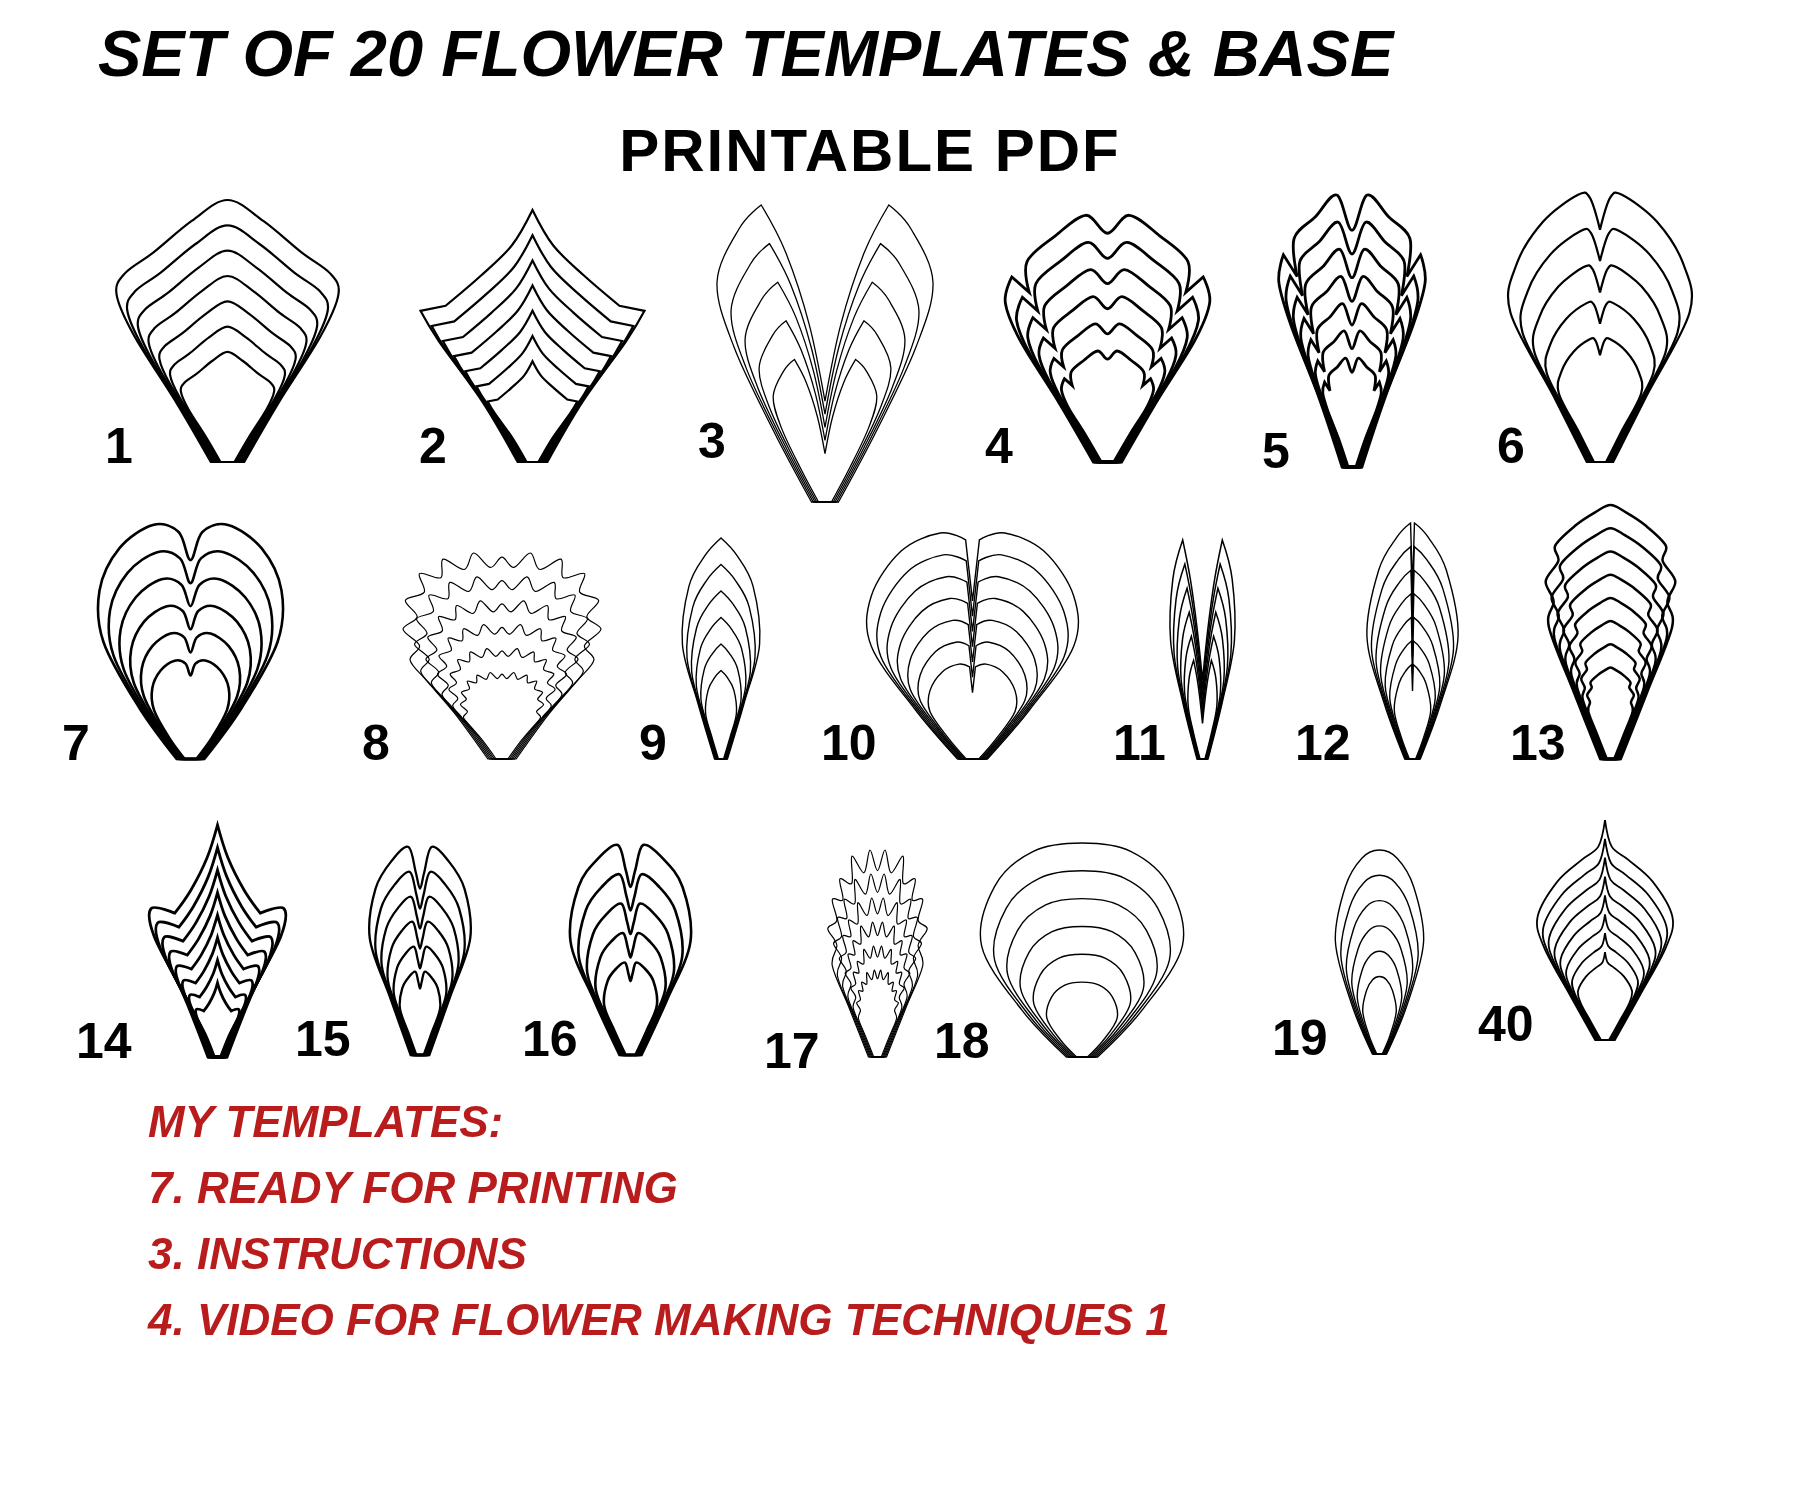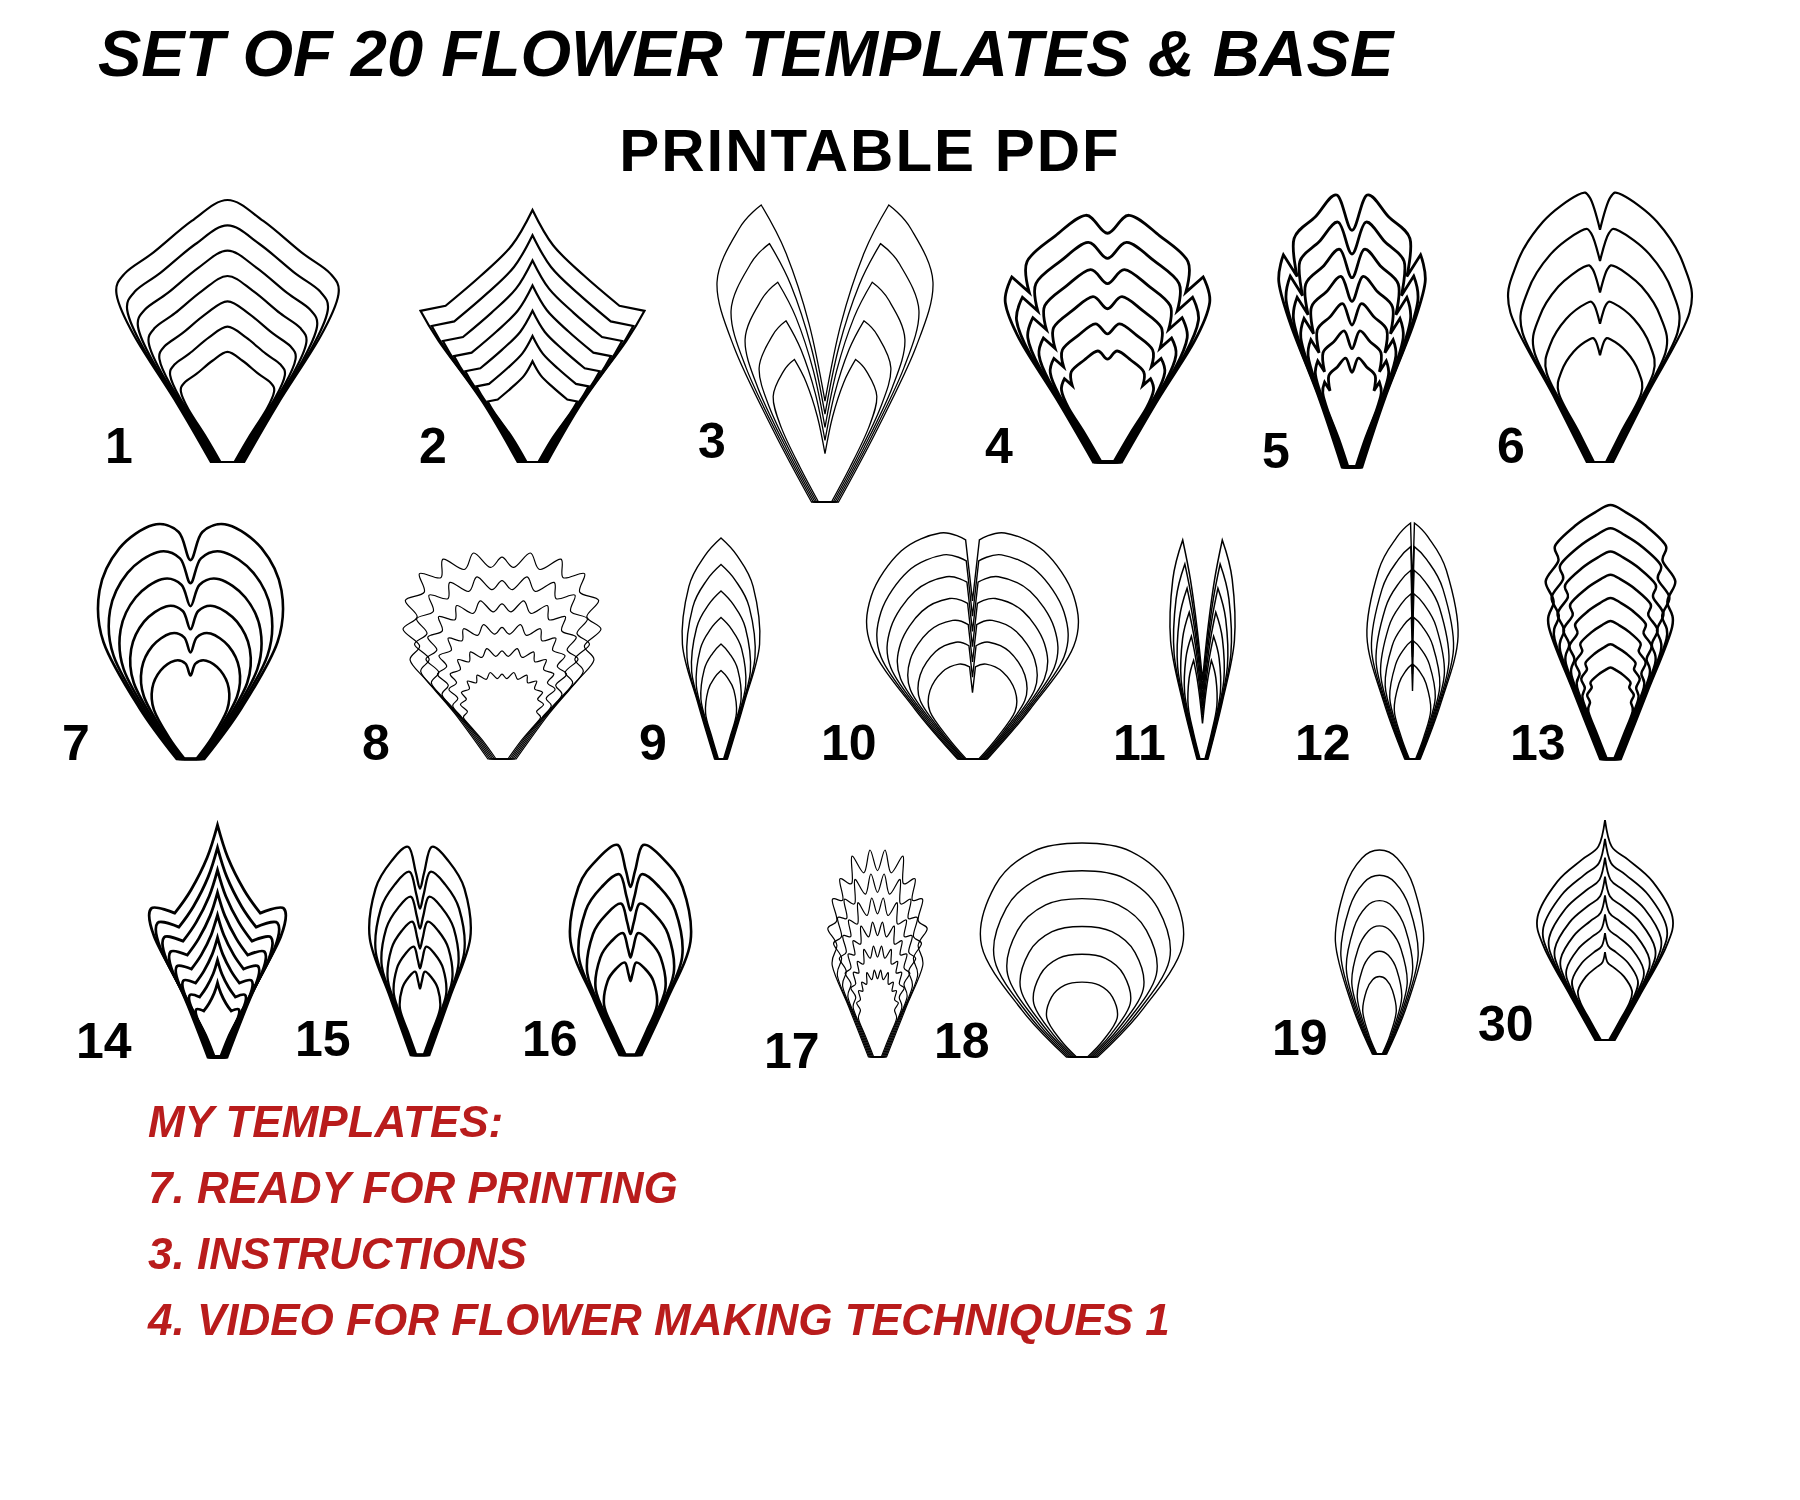--- a/index.html
+++ b/index.html
@@ -245,21 +245,21 @@
         <svg width="115" height="212" viewBox="0 0 115 212">
           <path d="M 50.34 209.00 C 50.34 209.00, 36.10 178.74, 29.95 160.04 C 23.80 141.34, 14.52 116.52, 13.42 96.80 C 12.32 77.08, 18.93 55.66, 23.34 41.72 C 27.75 27.78, 34.17 19.28, 39.87 13.16 C 45.56 7.04, 51.62 5.00, 57.50 5.00 C 63.38 5.00, 69.44 7.04, 75.13 13.16 C 80.83 19.28, 87.25 27.78, 91.66 41.72 C 96.07 55.66, 102.68 77.08, 101.58 96.80 C 100.48 116.52, 91.20 141.34, 85.05 160.04 C 78.90 178.74, 64.66 209.00, 64.66 209.00 Z" fill="none" stroke="#000000" stroke-width="1.4"></path>
           <path d="M 51.23 209.00 C 51.23 209.00, 38.76 182.49, 33.37 166.11 C 27.98 149.73, 19.85 127.99, 18.89 110.71 C 17.92 93.44, 23.71 74.67, 27.57 62.46 C 31.44 50.25, 37.07 42.81, 42.05 37.44 C 47.04 32.08, 52.35 30.30, 57.50 30.30 C 62.65 30.30, 67.96 32.08, 72.95 37.44 C 77.93 42.81, 83.56 50.25, 87.43 62.46 C 91.29 74.67, 97.08 93.44, 96.11 110.71 C 95.15 127.99, 87.02 149.73, 81.63 166.11 C 76.24 182.49, 63.77 209.00, 63.77 209.00 Z" fill="none" stroke="#000000" stroke-width="1.4"></path>
           <path d="M 52.11 209.00 C 52.11 209.00, 41.41 186.24, 36.78 172.18 C 32.16 158.12, 25.18 139.46, 24.35 124.63 C 23.52 109.80, 28.50 93.69, 31.81 83.21 C 35.12 72.72, 39.96 66.33, 44.24 61.73 C 48.52 57.13, 53.08 55.59, 57.50 55.59 C 61.92 55.59, 66.48 57.13, 70.76 61.73 C 75.04 66.33, 79.88 72.72, 83.19 83.21 C 86.50 93.69, 91.48 109.80, 90.65 124.63 C 89.82 139.46, 82.84 158.12, 78.22 172.18 C 73.59 186.24, 62.89 209.00, 62.89 209.00 Z" fill="none" stroke="#000000" stroke-width="1.4"></path>
           <path d="M 53.00 209.00 C 53.00 209.00, 44.06 190.00, 40.20 178.25 C 36.33 166.51, 30.51 150.92, 29.82 138.54 C 29.13 126.15, 33.28 112.70, 36.05 103.95 C 38.81 95.19, 42.85 89.86, 46.43 86.01 C 50.00 82.17, 53.81 80.89, 57.50 80.89 C 61.19 80.89, 65.00 82.17, 68.57 86.01 C 72.15 89.86, 76.19 95.19, 78.95 103.95 C 81.72 112.70, 85.87 126.15, 85.18 138.54 C 84.49 150.92, 78.67 166.51, 74.80 178.25 C 70.94 190.00, 62.00 209.00, 62.00 209.00 Z" fill="none" stroke="#000000" stroke-width="1.4"></path>
           <path d="M 53.89 209.00 C 53.89 209.00, 46.72 193.75, 43.61 184.32 C 40.51 174.90, 35.84 162.39, 35.28 152.45 C 34.73 142.51, 38.06 131.72, 40.28 124.69 C 42.50 117.67, 45.74 113.38, 48.61 110.30 C 51.48 107.21, 54.54 106.18, 57.50 106.18 C 60.46 106.18, 63.52 107.21, 66.39 110.30 C 69.26 113.38, 72.50 117.67, 74.72 124.69 C 76.94 131.72, 80.27 142.51, 79.72 152.45 C 79.16 162.39, 74.49 174.90, 71.39 184.32 C 68.28 193.75, 61.11 209.00, 61.11 209.00 Z" fill="none" stroke="#000000" stroke-width="1.4"></path>
           <path d="M 54.78 209.00 C 54.78 209.00, 49.37 197.50, 47.03 190.40 C 44.69 183.29, 41.17 173.86, 40.75 166.36 C 40.33 158.87, 42.84 150.73, 44.52 145.43 C 46.19 140.14, 48.64 136.91, 50.80 134.58 C 52.96 132.26, 55.27 131.48, 57.50 131.48 C 59.73 131.48, 62.04 132.26, 64.20 134.58 C 66.36 136.91, 68.81 140.14, 70.48 145.43 C 72.16 150.73, 74.67 158.87, 74.25 166.36 C 73.83 173.86, 70.31 183.29, 67.97 190.40 C 65.63 197.50, 60.22 209.00, 60.22 209.00 Z" fill="none" stroke="#000000" stroke-width="1.4"></path>
         </svg>
       </div>
       <div class="tpl" style="left: 1520px; top: 815px; width: 170px; height: 228px;">
-        <span class="num" style="left: -42px; bottom: -6px;">30</span>
+        <span class="num" style="left: -42px; bottom: -6px;">40</span>
         <svg width="170" height="228" viewBox="0 0 170 228">
           <path d="M 75.14 225.00 C 75.14 225.00, 58.97 196.40, 50.48 181.00 C 41.98 165.60, 29.65 145.80, 24.17 132.60 C 18.69 119.40, 15.40 112.80, 17.60 101.80 C 19.79 90.80, 29.93 76.13, 37.32 66.60 C 44.72 57.07, 55.13 50.47, 61.98 44.60 C 68.83 38.73, 74.59 38.00, 78.42 31.40 C 82.26 24.80, 85.00 5.00, 85.00 5.00 C 85.00 5.00, 87.74 24.80, 91.58 31.40 C 95.41 38.00, 101.17 38.73, 108.02 44.60 C 114.87 50.47, 125.28 57.07, 132.68 66.60 C 140.07 76.13, 150.21 90.80, 152.40 101.80 C 154.60 112.80, 151.31 119.40, 145.83 132.60 C 140.35 145.80, 128.02 165.60, 119.52 181.00 C 111.03 196.40, 94.86 225.00, 94.86 225.00 Z" fill="none" stroke="#000000" stroke-width="1.8"></path>
           <path d="M 75.98 225.00 C 75.98 225.00, 61.20 198.85, 53.44 184.77 C 45.67 170.69, 34.40 152.59, 29.39 140.52 C 24.38 128.45, 21.37 122.42, 23.37 112.36 C 25.38 102.30, 34.65 88.89, 41.41 80.18 C 48.17 71.46, 57.69 65.43, 63.96 60.06 C 70.22 54.70, 75.48 54.03, 78.99 47.99 C 82.49 41.96, 85.00 23.86, 85.00 23.86 C 85.00 23.86, 87.51 41.96, 91.01 47.99 C 94.52 54.03, 99.78 54.70, 106.04 60.06 C 112.31 65.43, 121.83 71.46, 128.59 80.18 C 135.35 88.89, 144.62 102.30, 146.63 112.36 C 148.63 122.42, 145.62 128.45, 140.61 140.52 C 135.60 152.59, 124.33 170.69, 116.56 184.77 C 108.80 198.85, 94.02 225.00, 94.02 225.00 Z" fill="none" stroke="#000000" stroke-width="1.8"></path>
           <path d="M 76.83 225.00 C 76.83 225.00, 63.43 201.30, 56.39 188.54 C 49.36 175.78, 39.14 159.38, 34.60 148.44 C 30.06 137.50, 27.33 132.03, 29.15 122.92 C 30.97 113.81, 39.37 101.65, 45.50 93.75 C 51.63 85.86, 60.25 80.39, 65.93 75.53 C 71.61 70.66, 76.37 70.06, 79.55 64.59 C 82.73 59.12, 85.00 42.71, 85.00 42.71 C 85.00 42.71, 87.27 59.12, 90.45 64.59 C 93.63 70.06, 98.39 70.66, 104.07 75.53 C 109.75 80.39, 118.37 85.86, 124.50 93.75 C 130.63 101.65, 139.03 113.81, 140.85 122.92 C 142.67 132.03, 139.94 137.50, 135.40 148.44 C 130.86 159.38, 120.64 175.78, 113.61 188.54 C 106.57 201.30, 93.17 225.00, 93.17 225.00 Z" fill="none" stroke="#000000" stroke-width="1.8"></path>
           <path d="M 77.67 225.00 C 77.67 225.00, 65.66 203.75, 59.35 192.31 C 53.04 180.87, 43.88 166.17, 39.81 156.36 C 35.74 146.55, 33.30 141.65, 34.93 133.48 C 36.56 125.31, 44.09 114.41, 49.58 107.33 C 55.08 100.25, 62.81 95.35, 67.90 90.99 C 72.99 86.63, 77.27 86.09, 80.11 81.18 C 82.96 76.28, 85.00 61.57, 85.00 61.57 C 85.00 61.57, 87.04 76.28, 89.89 81.18 C 92.73 86.09, 97.01 86.63, 102.10 90.99 C 107.19 95.35, 114.92 100.25, 120.42 107.33 C 125.91 114.41, 133.44 125.31, 135.07 133.48 C 136.70 141.65, 134.26 146.55, 130.19 156.36 C 126.12 166.17, 116.96 180.87, 110.65 192.31 C 104.34 203.75, 92.33 225.00, 92.33 225.00 Z" fill="none" stroke="#000000" stroke-width="1.8"></path>
           <path d="M 78.52 225.00 C 78.52 225.00, 67.89 206.21, 62.31 196.09 C 56.73 185.97, 48.63 172.95, 45.03 164.28 C 41.43 155.61, 39.27 151.27, 40.71 144.04 C 42.15 136.81, 48.81 127.17, 53.67 120.91 C 58.53 114.64, 65.37 110.31, 69.88 106.45 C 74.38 102.60, 78.16 102.11, 80.68 97.78 C 83.20 93.44, 85.00 80.43, 85.00 80.43 C 85.00 80.43, 86.80 93.44, 89.32 97.78 C 91.84 102.11, 95.62 102.60, 100.12 106.45 C 104.63 110.31, 111.47 114.64, 116.33 120.91 C 121.19 127.17, 127.85 136.81, 129.29 144.04 C 130.73 151.27, 128.57 155.61, 124.97 164.28 C 121.37 172.95, 113.27 185.97, 107.69 196.09 C 102.11 206.21, 91.48 225.00, 91.48 225.00 Z" fill="none" stroke="#000000" stroke-width="1.8"></path>
           <path d="M 79.36 225.00 C 79.36 225.00, 70.13 208.66, 65.27 199.86 C 60.42 191.06, 53.37 179.74, 50.24 172.20 C 47.11 164.66, 45.23 160.89, 46.48 154.60 C 47.74 148.31, 53.53 139.93, 57.76 134.49 C 61.98 129.04, 67.93 125.27, 71.85 121.91 C 75.76 118.56, 79.05 118.14, 81.24 114.37 C 83.43 110.60, 85.00 99.29, 85.00 99.29 C 85.00 99.29, 86.57 110.60, 88.76 114.37 C 90.95 118.14, 94.24 118.56, 98.15 121.91 C 102.07 125.27, 108.02 129.04, 112.24 134.49 C 116.47 139.93, 122.26 148.31, 123.52 154.60 C 124.77 160.89, 122.89 164.66, 119.76 172.20 C 116.63 179.74, 109.58 191.06, 104.73 199.86 C 99.87 208.66, 90.64 225.00, 90.64 225.00 Z" fill="none" stroke="#000000" stroke-width="1.8"></path>
           <path d="M 80.21 225.00 C 80.21 225.00, 72.36 211.11, 68.23 203.63 C 64.11 196.15, 58.12 186.53, 55.45 180.12 C 52.79 173.71, 51.20 170.50, 52.26 165.16 C 53.33 159.82, 58.25 152.69, 61.84 148.06 C 65.44 143.43, 70.49 140.23, 73.82 137.38 C 77.15 134.53, 79.94 134.17, 81.81 130.97 C 83.67 127.76, 85.00 118.14, 85.00 118.14 C 85.00 118.14, 86.33 127.76, 88.19 130.97 C 90.06 134.17, 92.85 134.53, 96.18 137.38 C 99.51 140.23, 104.56 143.43, 108.16 148.06 C 111.75 152.69, 116.67 159.82, 117.74 165.16 C 118.80 170.50, 117.21 173.71, 114.55 180.12 C 111.88 186.53, 105.89 196.15, 101.77 203.63 C 97.64 211.11, 89.79 225.00, 89.79 225.00 Z" fill="none" stroke="#000000" stroke-width="1.8"></path>
           <path d="M 81.05 225.00 C 81.05 225.00, 74.59 213.56, 71.19 207.40 C 67.79 201.24, 62.86 193.32, 60.67 188.04 C 58.48 182.76, 57.16 180.12, 58.04 175.72 C 58.92 171.32, 62.97 165.45, 65.93 161.64 C 68.89 157.83, 73.05 155.19, 75.79 152.84 C 78.53 150.49, 80.84 150.20, 82.37 147.56 C 83.90 144.92, 85.00 137.00, 85.00 137.00 C 85.00 137.00, 86.10 144.92, 87.63 147.56 C 89.16 150.20, 91.47 150.49, 94.21 152.84 C 96.95 155.19, 101.11 157.83, 104.07 161.64 C 107.03 165.45, 111.08 171.32, 111.96 175.72 C 112.84 180.12, 111.52 182.76, 109.33 188.04 C 107.14 193.32, 102.21 201.24, 98.81 207.40 C 95.41 213.56, 88.95 225.00, 88.95 225.00 Z" fill="none" stroke="#000000" stroke-width="1.8"></path>
         </svg>

